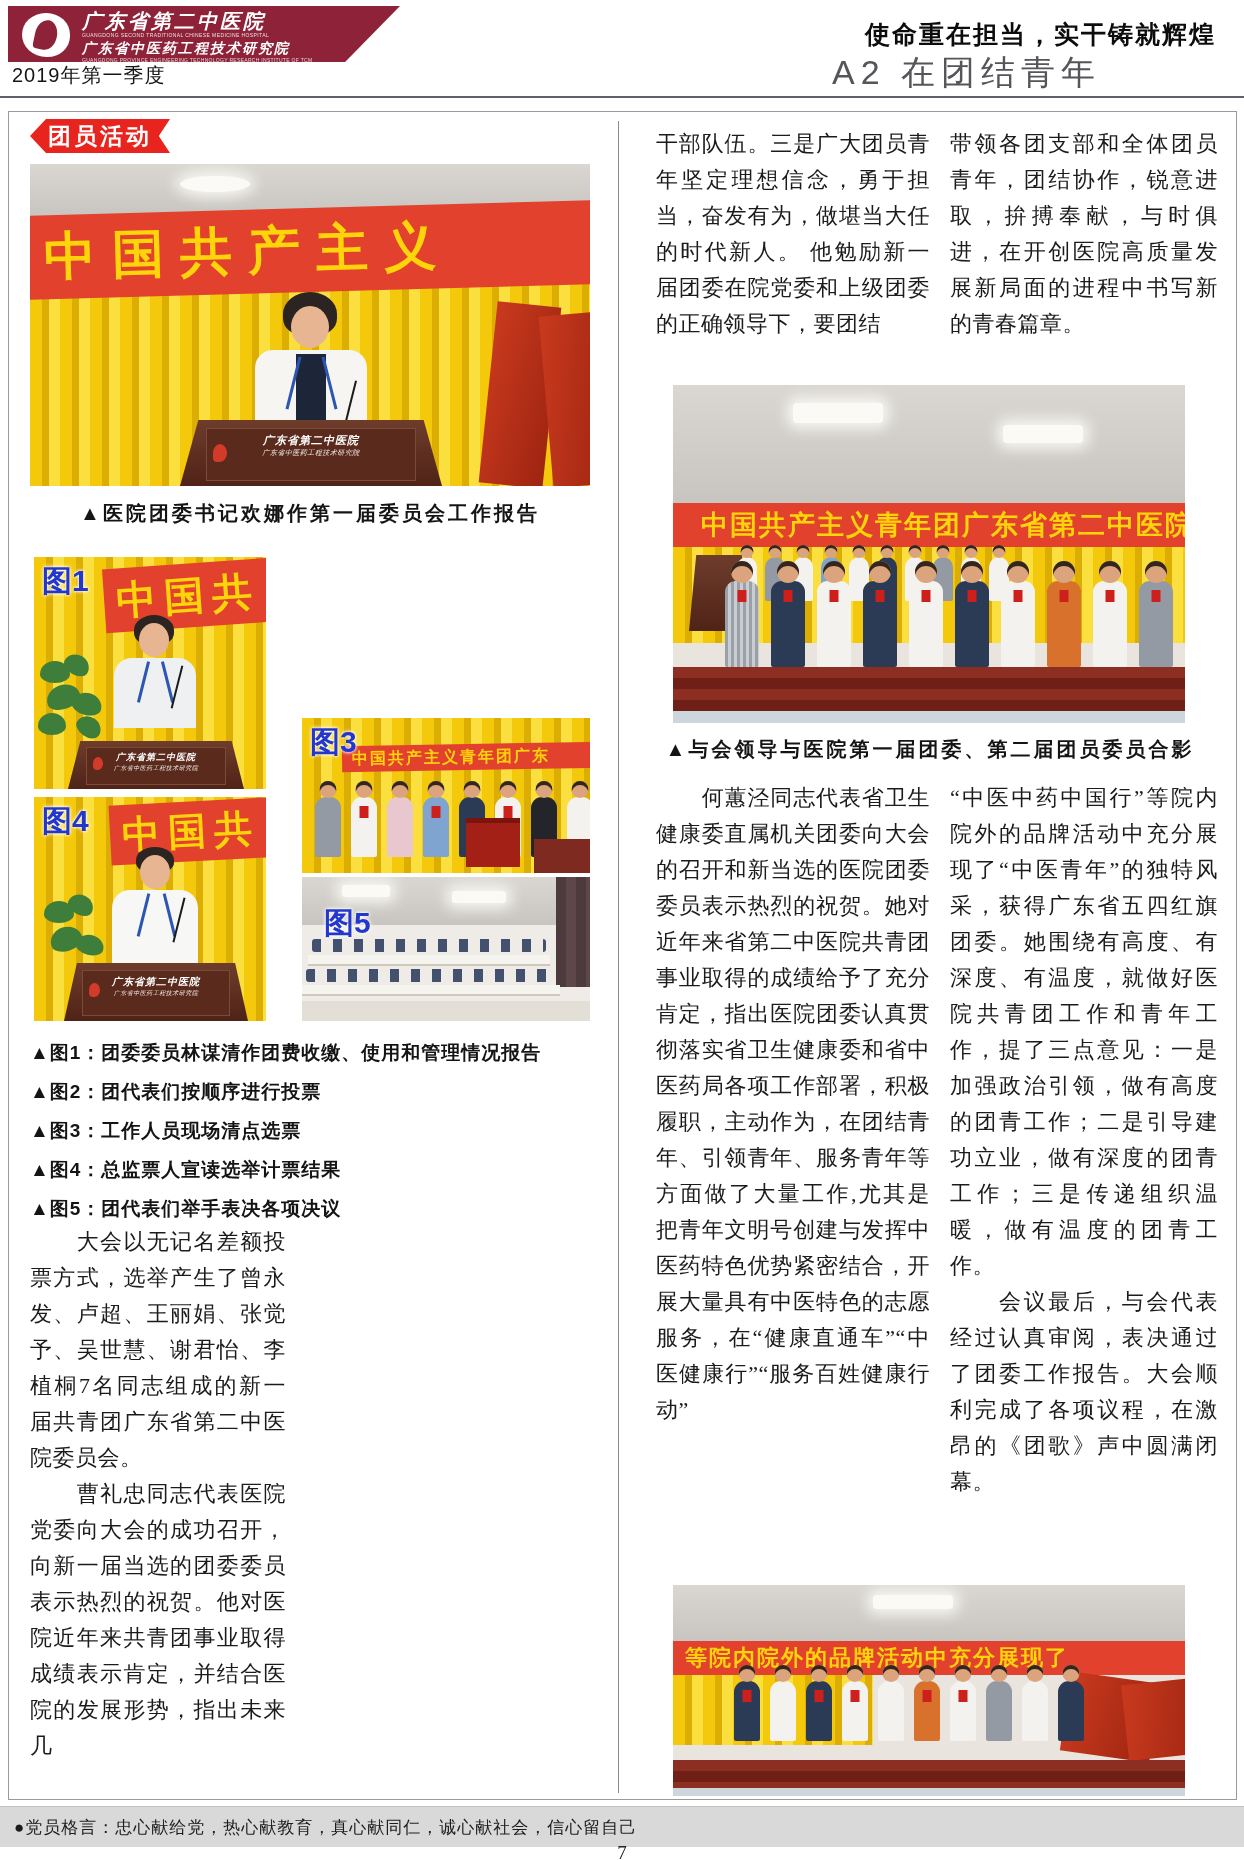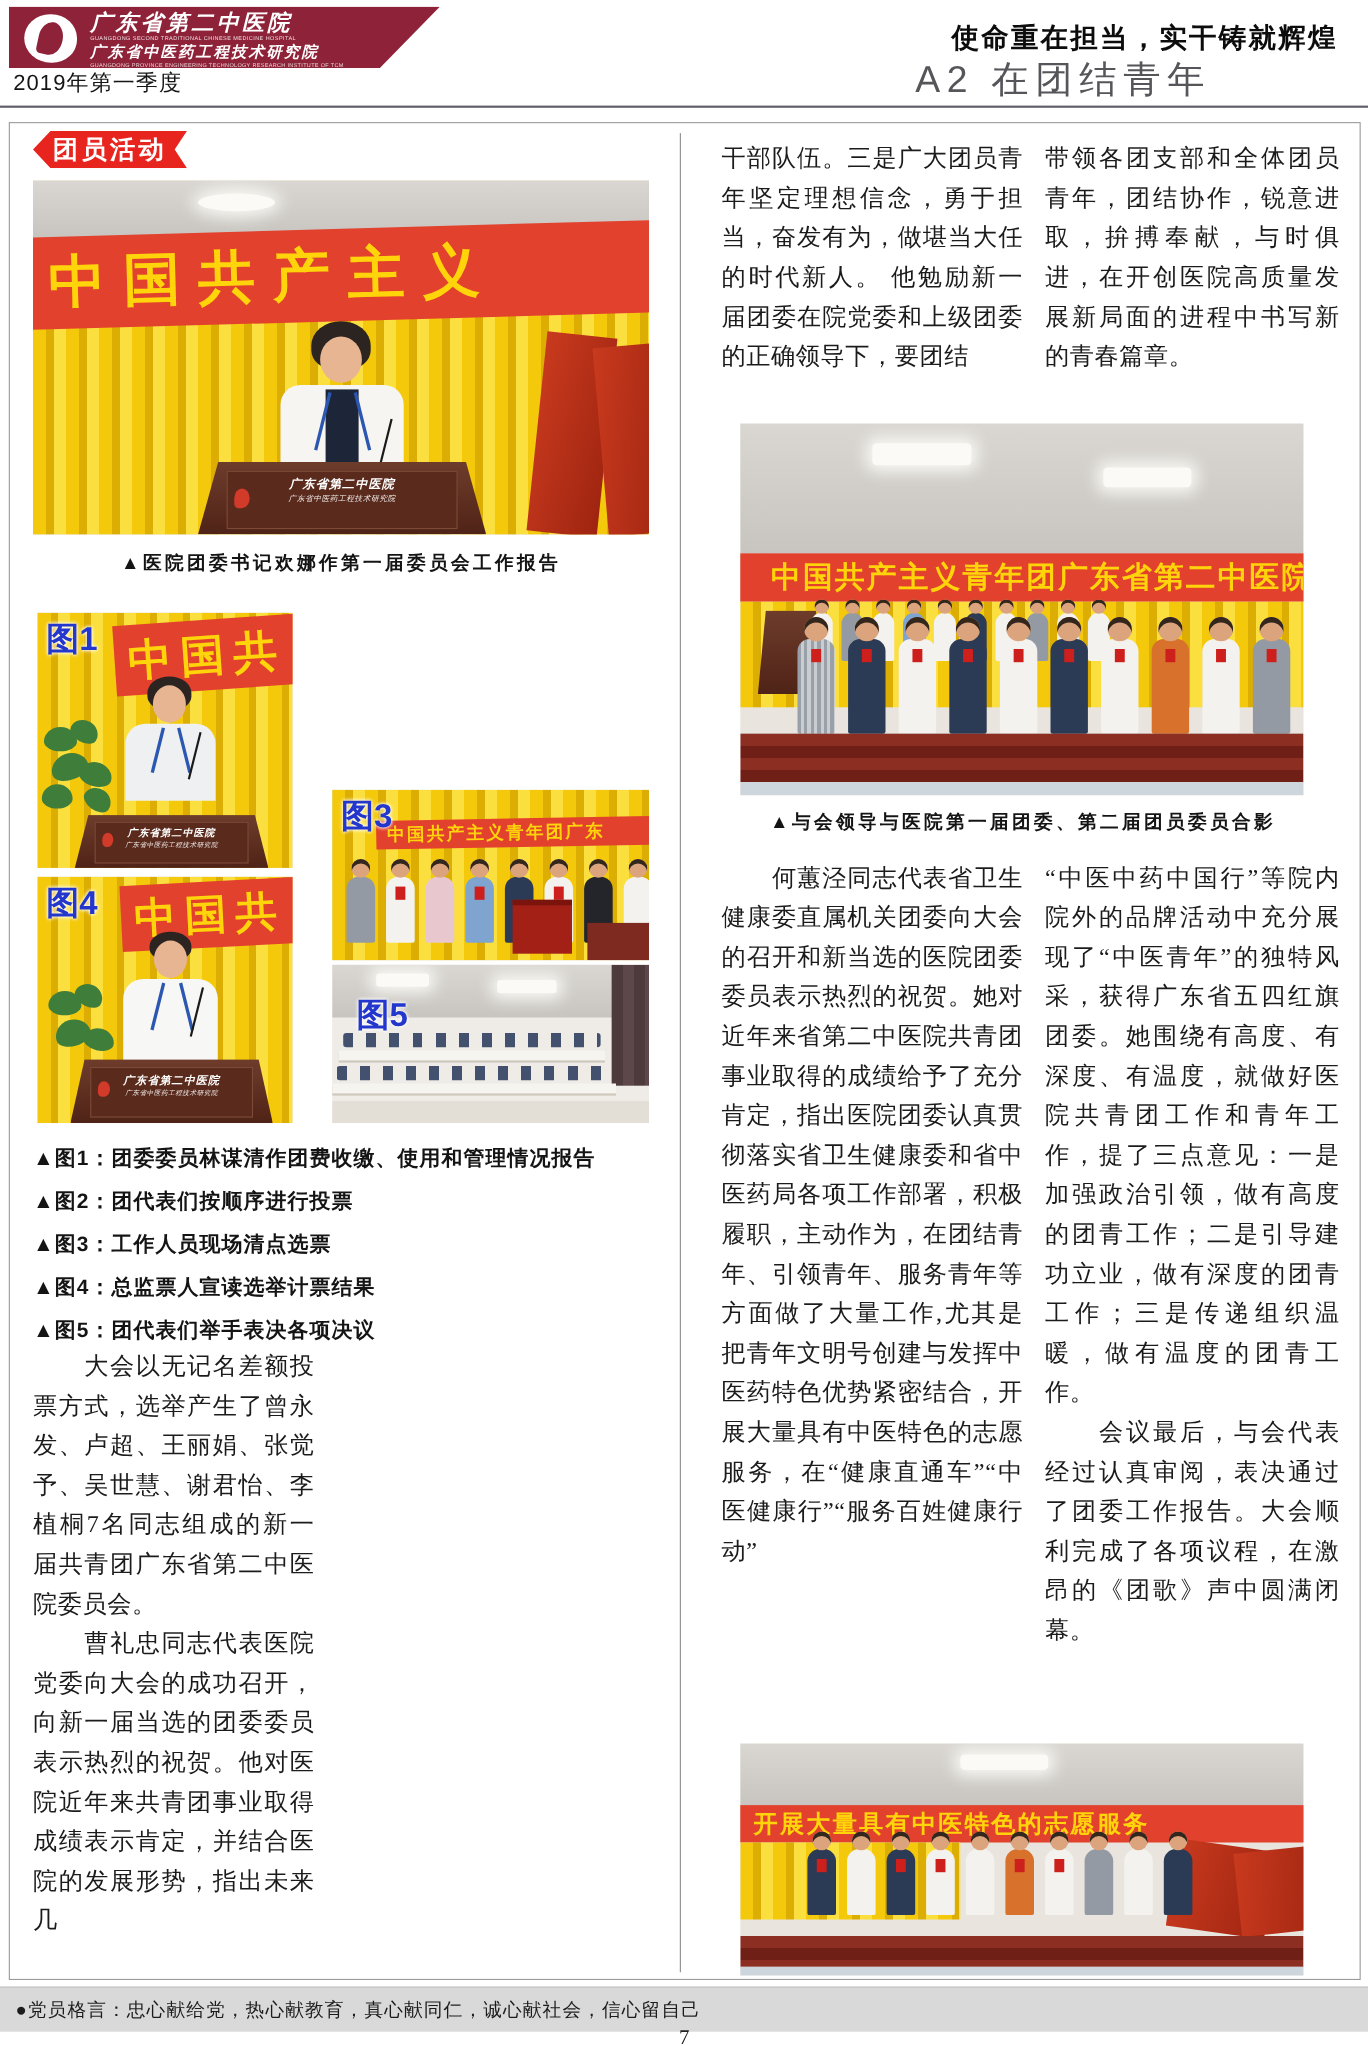--- a/index.html
+++ b/index.html
@@ -33,21 +33,21 @@
   
   .ribbon{position:absolute;left:30px;top:119px;width:140px;height:34px;background:#e8241f;color:#fff;
           font-family:"Liberation Sans",sans-serif;font-weight:bold;font-size:23px;letter-spacing:3px;
           display:flex;align-items:center;justify-content:center;
           clip-path:polygon(0 50%,16px 0,100% 0,92% 50%,100% 100%,16px 100%);}
 
   
   .news{position:absolute;font-size:22px;line-height:36px;color:#1b1b1b;text-align:justify;
         text-justify:inter-ideograph;letter-spacing:.5px;white-space:pre-wrap;}
   .cap{position:absolute;font-family:"Liberation Sans",sans-serif;font-weight:bold;color:#141414;}
-  .cap-center{text-align:center;letter-spacing:3px;font-size:17px;}
+  .cap-center{text-align:center;letter-spacing:3px;font-size:20px;}
   .figcaps{position:absolute;left:30px;top:1040px;width:566px;}
   .figcaps div{font-family:"Liberation Sans",sans-serif;font-weight:bold;font-size:19px;
                color:#141414;margin-bottom:13px;letter-spacing:1px;}
 
   
   .photo{position:absolute;overflow:hidden;background:#e8dfc8;}
   .fig-label{position:absolute;top:4px;left:8px;z-index:9;color:#2437cd;
              font-family:"Liberation Sans",sans-serif;font-weight:bold;font-size:30px;
              text-shadow:0 0 3px #fff,0 0 4px #fff;}
   .ph-ceiling{position:absolute;left:0;top:0;right:0;background:linear-gradient(#dad7d2,#c8c5c0);}
@@ -306,21 +306,21 @@
   <div class="cap cap-center" style="left:640px;top:736px;width:580px;">▲与会领导与医院第一届团委、第二届团员委员合影</div>
 
   <div class="news" style="left:656px;top:780px;width:274px;">　　何蕙泾同志代表省卫生健康委直属机关团委向大会的召开和新当选的医院团委委员表示热烈的祝贺。她对近年来省第二中医院共青团事业取得的成绩给予了充分肯定，指出医院团委认真贯彻落实省卫生健康委和省中医药局各项工作部署，积极履职，主动作为，在团结青年、引领青年、服务青年等方面做了大量工作,尤其是把青年文明号创建与发挥中医药特色优势紧密结合，开展大量具有中医特色的志愿服务，在“健康直通车”“中医健康行”“服务百姓健康行动”</div>
   <div class="news" style="left:950px;top:780px;width:268px;">“中医中药中国行”等院内院外的品牌活动中充分展现了“中医青年”的独特风采，获得广东省五四红旗团委。她围绕有高度、有深度、有温度，就做好医院共青团工作和青年工作，提了三点意见：一是加强政治引领，做有高度的团青工作；二是引导建功立业，做有深度的团青工作；三是传递组织温暖，做有温度的团青工作。
 　　会议最后，与会代表经过认真审阅，表决通过了团委工作报告。大会顺利完成了各项议程，在激昂的《团歌》声中圆满闭幕。</div>
 
   <div class="photo" style="left:673px;top:1585px;width:512px;height:211px;background:#e9e5de;">
     <div class="ph-ceiling" style="height:56px;"></div>
     <div class="ph-light" style="left:200px;top:10px;width:80px;height:14px;border-radius:4px;"></div>
     <div class="ph-banner" style="left:-8px;right:-8px;top:56px;height:34px;font-size:22px;letter-spacing:2px;padding-left:20px;">
-      <span>开展大量具有中医特色的志愿服务</span>
+      <span>等院内院外的品牌活动中充分展现了</span>
     </div>
     <div class="curtain" style="left:0;top:90px;width:200px;height:70px;"></div>
     <div class="flag" style="right:30px;top:92px;width:90px;height:80px;transform:rotate(8deg);"></div>
     <div class="flag" style="right:-20px;top:96px;width:80px;height:76px;transform:rotate(-6deg);"></div>
     <div class="row" style="left:56px;top:96px;">
       <div class="ps s-md c-navy badge"></div>
         <div class="ps s-md c-white"></div>
         <div class="ps s-md c-navy badge"></div>
       <div class="ps s-md c-white badge"></div>
         <div class="ps s-md c-white"></div>

